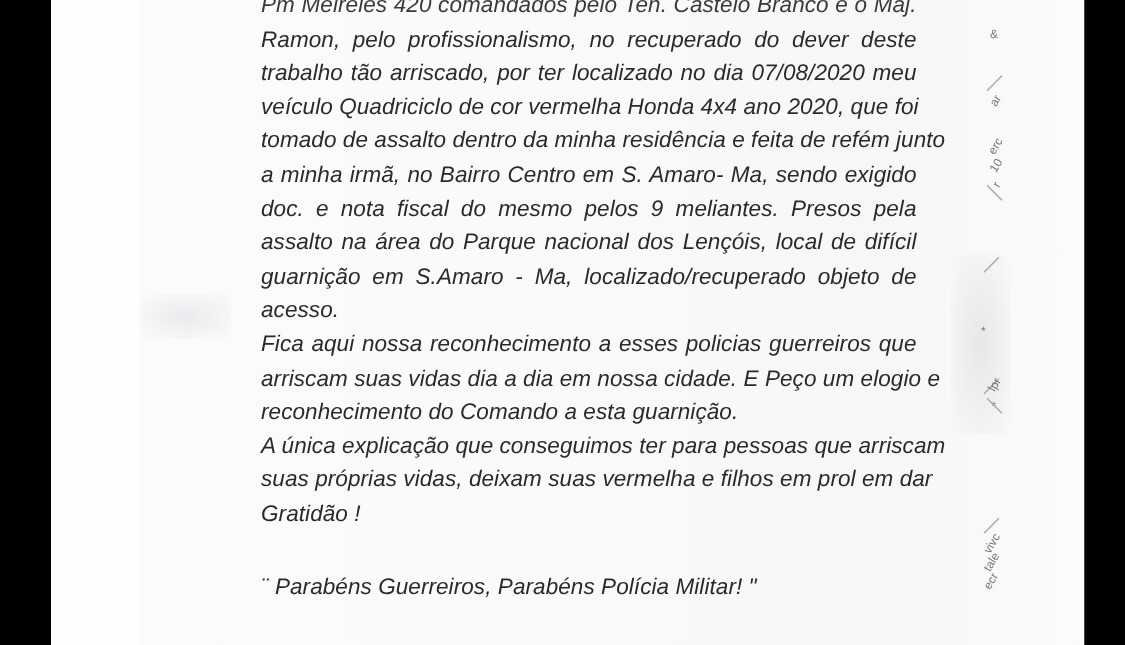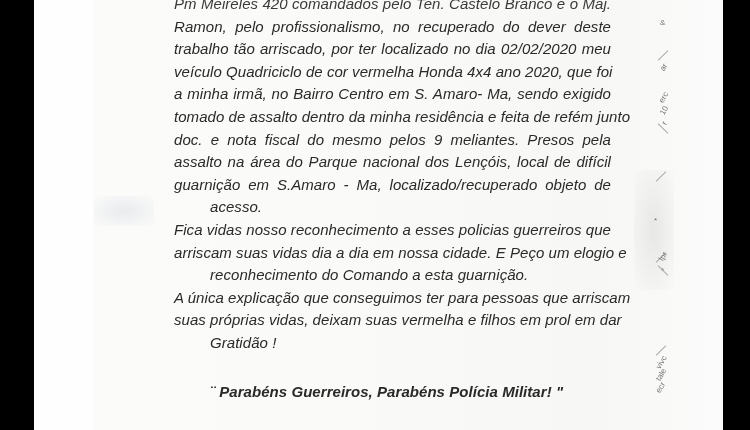--- a/index.html
+++ b/index.html
@@ -68,33 +68,31 @@
     .line {
       display: block;
       white-space: nowrap;
       text-align: justify;
       text-align-last: justify;
       height: 22.6px;
     }
     .line.left {
       text-align: left;
       text-align-last: left;
-      margin-left: 36px;
     }
     .line.cut {
       color: #3a3a3a;
       filter: blur(0.4px);
     }
     .spacer {
       display: block;
       height: 22.6px;
     }
     .closing {
       margin-top: 4px;
-      font-weight: bold;
     }
     .margin-marks {
       position: absolute;
       left: 640px; top: 0;
       width: 80px; height: 430px;
       font-family: "Liberation Sans", sans-serif;
       font-size: 8px;
       color: #777;
     }
     .mark {
@@ -118,29 +116,29 @@
   <div class="left-bar"></div>
 
   <div class="paper">
     <div class="paper-left-strip"></div>
     <div class="smudge"></div>
     <div class="shadow-right"></div>
 
     <div class="body-text">
       <span class="line cut">Pm Meireles 420  comandados pelo Ten. Castelo Branco e o Maj.</span>
       <span class="line">Ramon, pelo profissionalismo, no recuperado do dever deste</span>
-      <span class="line">trabalho tão arriscado, por ter localizado no dia 02/02/2020 meu</span>
+      <span class="line">trabalho tão arriscado, por ter localizado no dia 07/08/2020 meu</span>
       <span class="line">veículo Quadriciclo de cor vermelha Honda 4x4 ano 2020, que foi</span>
+      <span class="line">tomado de assalto dentro da minha residência e feita de refém junto</span>
       <span class="line">a minha irmã, no Bairro Centro em S. Amaro- Ma, sendo exigido</span>
-      <span class="line">tomado de assalto dentro da minha residência e feita de refém junto</span>
       <span class="line">doc. e nota fiscal do mesmo pelos 9 meliantes. Presos pela</span>
       <span class="line">assalto na área do Parque nacional dos Lençóis, local de difícil</span>
       <span class="line">guarnição em S.Amaro - Ma, localizado/recuperado objeto de</span>
       <span class="line left">acesso.</span>
-      <span class="line">Fica vidas nosso reconhecimento a esses policias guerreiros que</span>
+      <span class="line">Fica aqui nossa reconhecimento a esses policias guerreiros que</span>
       <span class="line">arriscam suas vidas dia a dia em nossa cidade. E Peço um elogio e</span>
       <span class="line left">reconhecimento do Comando a esta guarnição.</span>
       <span class="line">A única explicação que conseguimos ter para pessoas que arriscam</span>
       <span class="line">suas próprias vidas, deixam suas vermelha e filhos em prol em dar</span>
       <span class="line left">Gratidão !</span>
       <span class="spacer"></span>
       <span class="line left closing">¨ Parabéns Guerreiros, Parabéns Polícia Militar! "</span>
     </div>
   </div>
 

